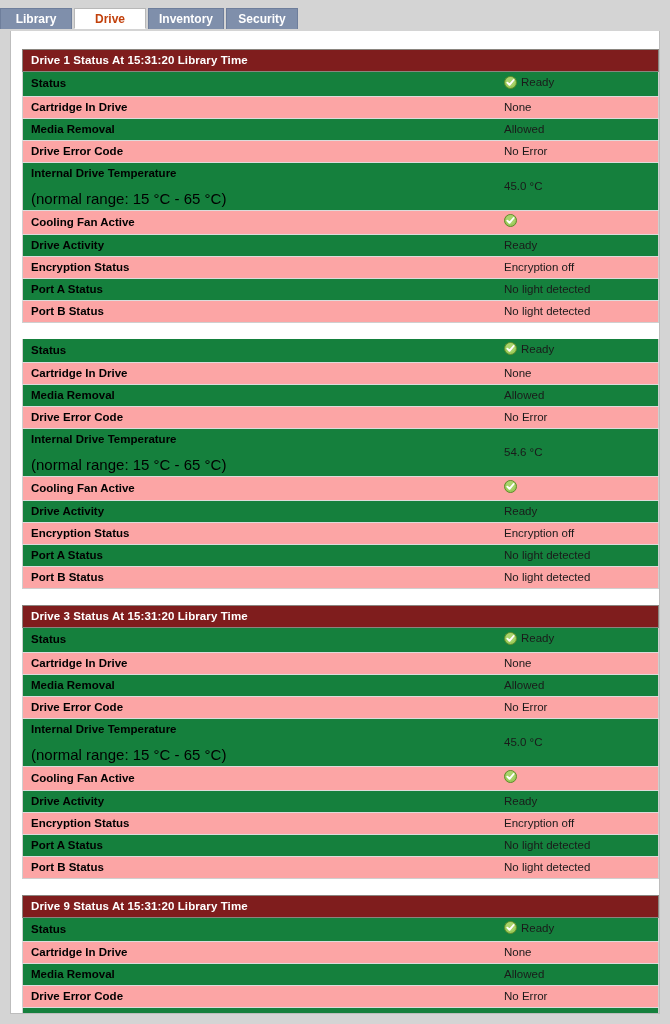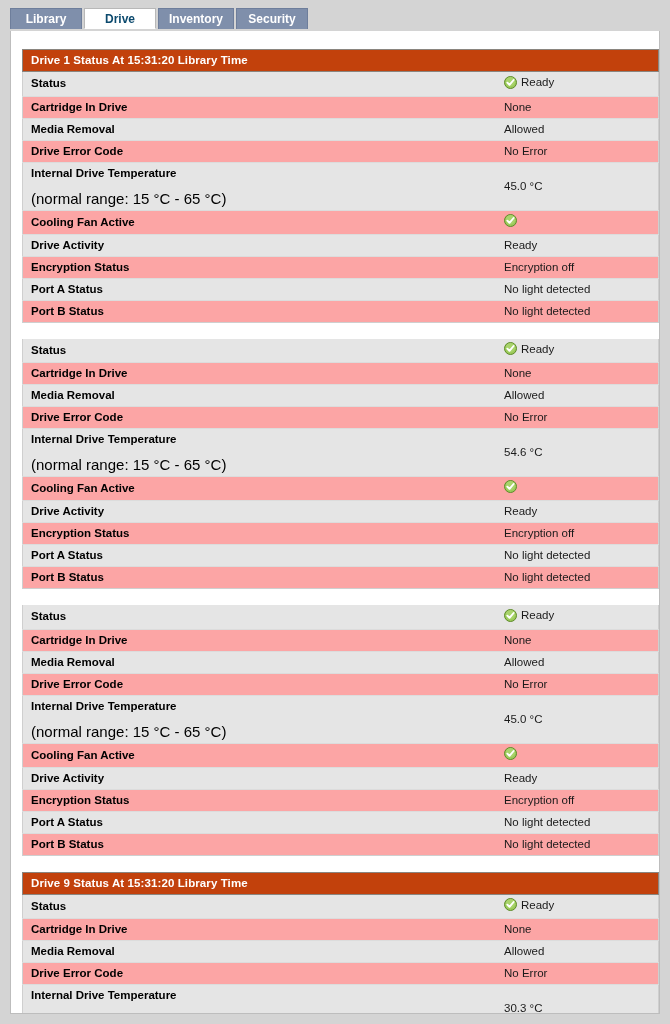--- a/index.html
+++ b/index.html
@@ -22,21 +22,20 @@
     width: 670px;
     height: 1024px;
     background: #d4d4d4;
   }
 
   
   .tabbar {
     position: relative;
     height: 31px;
     background: #d4d4d4;
-    padding-left: 10px;
     box-sizing: border-box;
     display: flex;
     align-items: flex-start;
     gap: 2px;
   }
   .tab {
     height: 21px;
     line-height: 21px;
     margin-top: 8px;
     padding: 0 10px;
@@ -47,21 +46,21 @@
     color: #ffffff;
     background: #7f8fab;
     border: 1px solid #6e7e9b;
     border-bottom: none;
     box-sizing: border-box;
     cursor: pointer;
     user-select: none;
   }
   .tab.active {
     background: #ffffff;
-    color: #0c4a6e;
+    color: #c2410c;
     border: 1px solid #b8b8b8;
     border-bottom: 1px solid #ffffff;
   }
 
   
   .panel {
     position: relative;
     margin: 0 10px;
     background: #ffffff;
     border: 1px solid #bdbdbd;
@@ -71,38 +70,38 @@
     padding: 18px 0 0 0;
     overflow: hidden;
   }
 
   
   .drive-block {
     margin: 0 0 16px 11px;
     width: 637px;
   }
   .drive-header {
-    background: #c2410c;
+    background: #7f1d1d;
     color: #ffffff;
     font-size: 11.5px;
     font-weight: bold;
     padding: 4px 8px 5px 8px;
     box-sizing: border-box;
     border: 1px solid #8a857f;
     letter-spacing: 0.1px;
   }
   table.drive-table {
     width: 100%;
     border-collapse: collapse;
     table-layout: fixed;
     border-left: 1px solid #cfcfcf;
     border-right: 1px solid #cfcfcf;
     border-bottom: 1px solid #cfcfcf;
   }
-  table.drive-table tr.row-odd  { background: #e5e5e5; padding-left: 6px; }
+  table.drive-table tr.row-odd  { background: #15803d; padding-left: 6px; }
   table.drive-table tr.row-even { background: #fca5a5; }
   table.drive-table td {
     padding: 3px 8px 4px 8px;
     vertical-align: middle;
     border-bottom: 1px solid #dcdcdc;
     font-size: 11.5px;
     line-height: 14px;
   }
   table.drive-table tr:last-child td { border-bottom: none; }
   td.label {
@@ -296,20 +295,21 @@
               <tr class="row-even">
                 <td class="label"><span>Port B Status</span></td>
                 <td class="value"><span class="value-with-icon">
                     <span>No light detected</span>
                   </span></td>
               </tr>
             </tbody>
           </table>
         </div>
         <div class="drive-block">
+          <div class="drive-header">Drive 3 Status At 15:31:20 Library Time</div>
           <table class="drive-table">
             <tbody>
               <tr class="row-odd">
                 <td class="label"><span>Status</span></td>
                 <td class="value"><span class="value-with-icon">
                     <span class="check-icon"><svg width="13" height="13" viewBox="0 0 13 13" xmlns="http://www.w3.org/2000/svg">
                         <circle cx="6.5" cy="6.5" r="6" fill="#9ccb5a" stroke="#5e8a2a" stroke-width="1"></circle>
                         <circle cx="6.5" cy="5.6" r="4.6" fill="#b4da7c" opacity="0.55"></circle>
                         <path d="M3.4 6.7 L5.5 8.8 L9.6 4.0" fill="none" stroke="#ffffff" stroke-width="1.9" stroke-linecap="round" stroke-linejoin="round"></path>
                       </svg></span>

